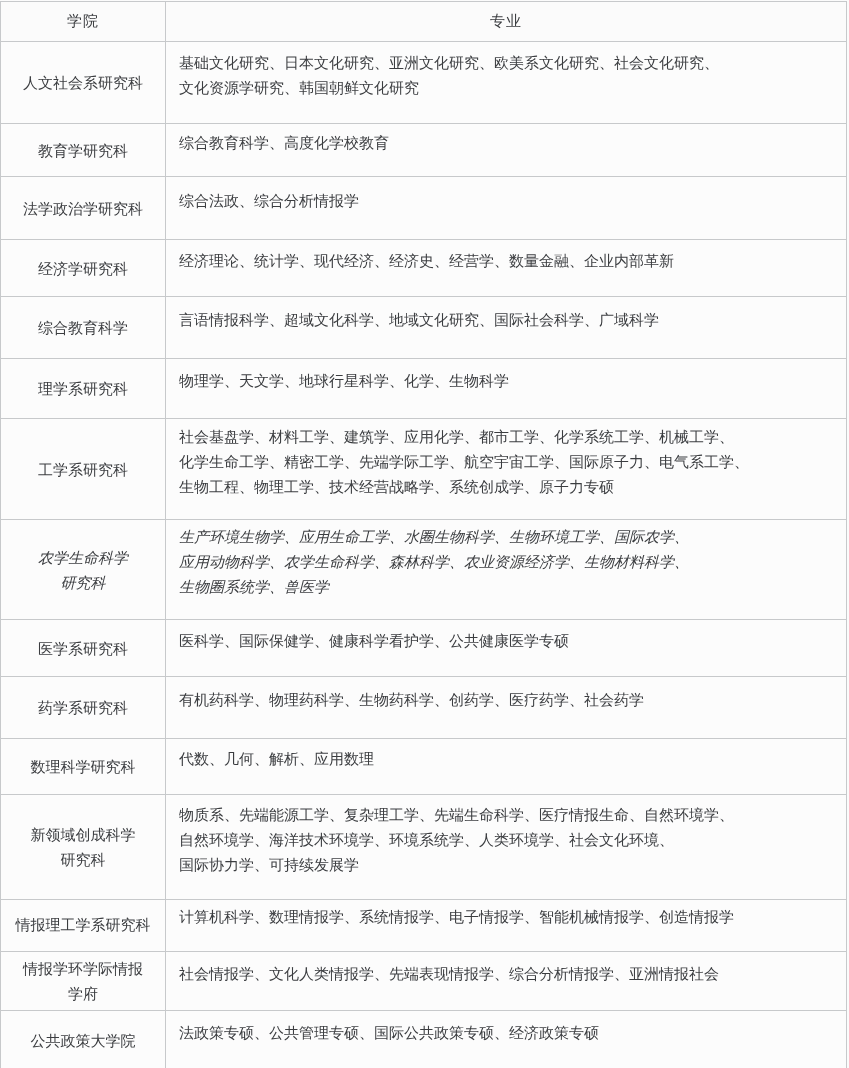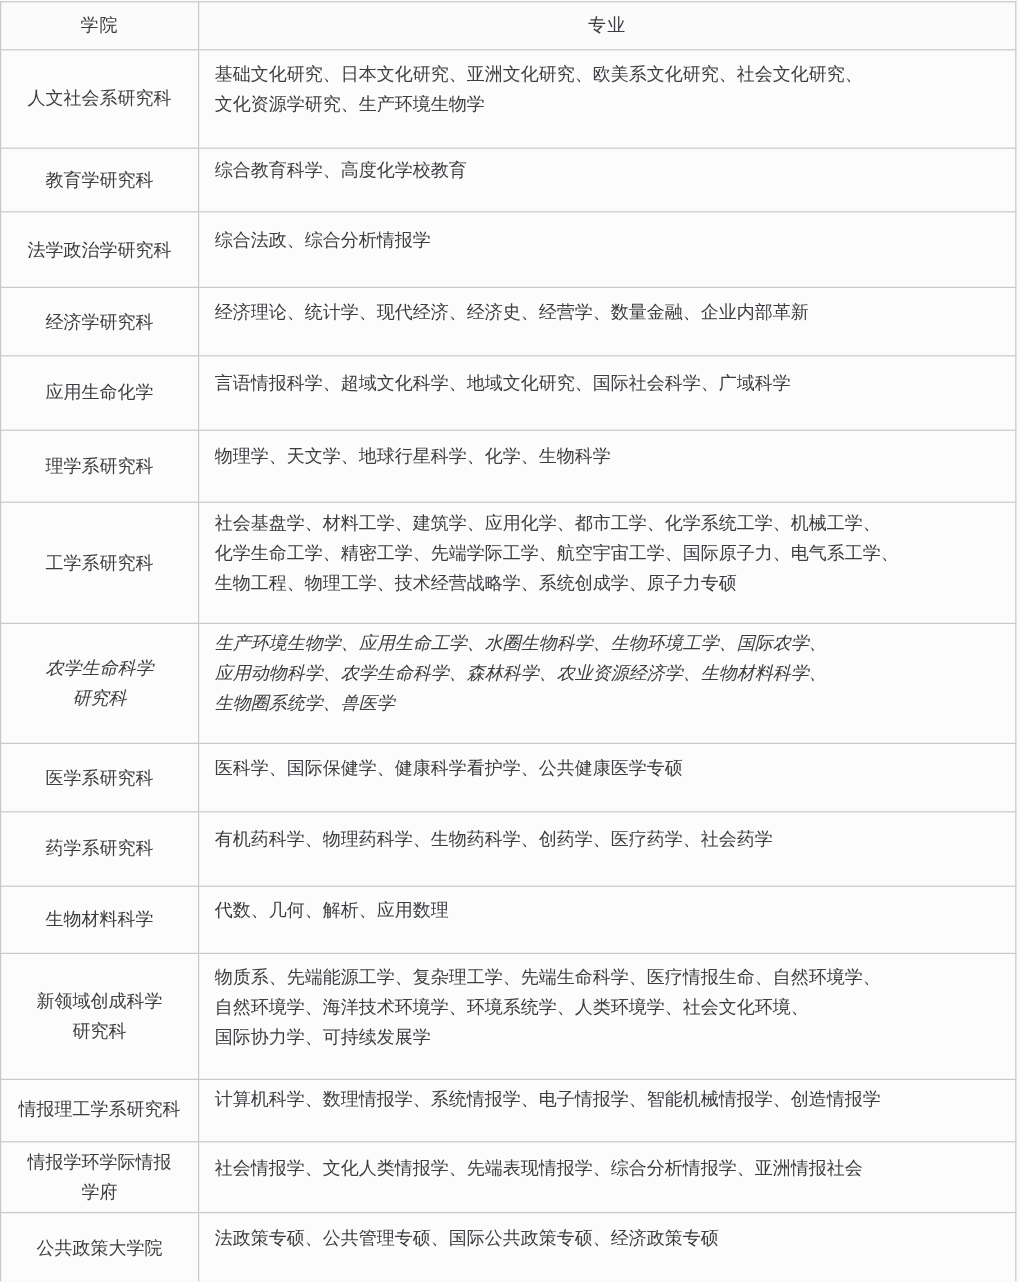--- a/index.html
+++ b/index.html
@@ -81,21 +81,21 @@
         <th>专业</th>
       </tr>
     </thead>
     <tbody id="table-body">
   <tr>
     <td class="college-cell">
             <div class="college-line">人文社会系研究科</div>
           </td>
     <td class="major-cell">
             <div class="major-line">基础文化研究、日本文化研究、亚洲文化研究、欧美系文化研究、社会文化研究、</div>
-            <div class="major-line">文化资源学研究、生产环境生物学</div>
+            <div class="major-line">文化资源学研究、韩国朝鲜文化研究</div>
           </td>
   </tr>
 
   <tr>
     <td class="college-cell">
             <div class="college-line">教育学研究科</div>
           </td>
     <td class="major-cell">
             <div class="major-line">综合教育科学、高度化学校教育</div>
           </td>
@@ -114,21 +114,21 @@
     <td class="college-cell">
             <div class="college-line">经济学研究科</div>
           </td>
     <td class="major-cell">
             <div class="major-line">经济理论、统计学、现代经济、经济史、经营学、数量金融、企业内部革新</div>
           </td>
   </tr>
 
   <tr>
     <td class="college-cell">
-            <div class="college-line">应用生命化学</div>
+            <div class="college-line">综合教育科学</div>
           </td>
     <td class="major-cell">
             <div class="major-line">言语情报科学、超域文化科学、地域文化研究、国际社会科学、广域科学</div>
           </td>
   </tr>
 
   <tr>
     <td class="college-cell">
             <div class="college-line">理学系研究科</div>
           </td>
@@ -173,21 +173,21 @@
     <td class="college-cell">
             <div class="college-line">药学系研究科</div>
           </td>
     <td class="major-cell">
             <div class="major-line">有机药科学、物理药科学、生物药科学、创药学、医疗药学、社会药学</div>
           </td>
   </tr>
 
   <tr>
     <td class="college-cell">
-            <div class="college-line">生物材料科学</div>
+            <div class="college-line">数理科学研究科</div>
           </td>
     <td class="major-cell">
             <div class="major-line">代数、几何、解析、应用数理</div>
           </td>
   </tr>
 
   <tr>
     <td class="college-cell">
             <div class="college-line">新领域创成科学</div>
             <div class="college-line">研究科</div>

